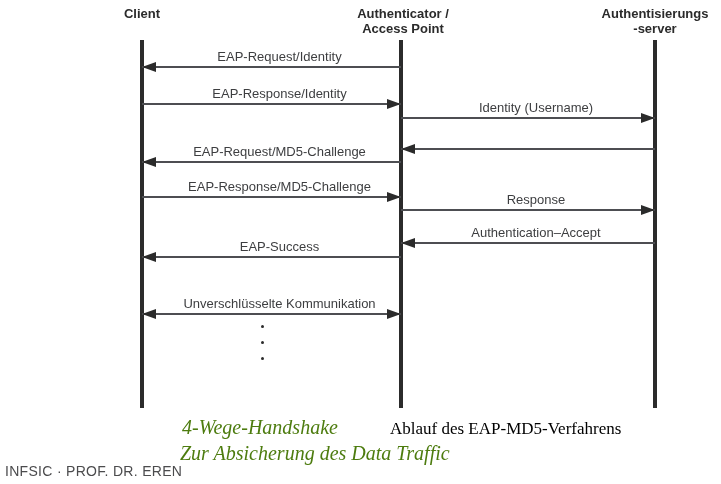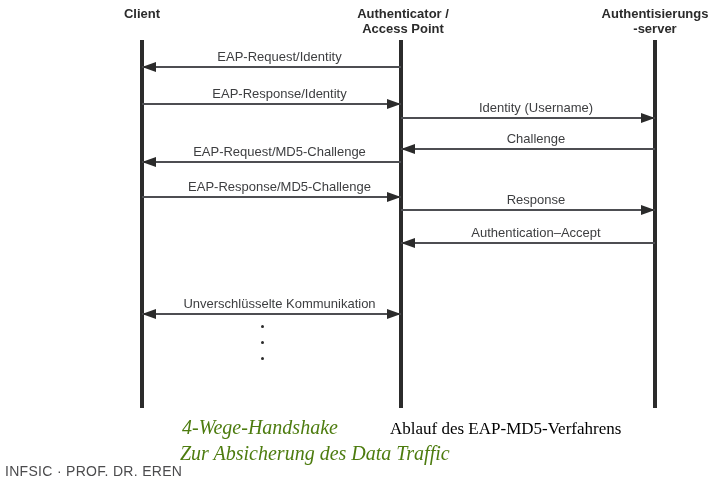--- a/index.html
+++ b/index.html
@@ -117,37 +117,40 @@
   </div>
   <div class="msg span-ca dir-right" style="top:85px">
     <div class="mlabel">EAP-Response/Identity</div>
     <div class="mline"></div>
   </div>
   <div class="msg span-as dir-right" style="top:99px">
     <div class="mlabel">Identity (Username)</div>
     <div class="mline"></div>
   </div>
   <div class="msg span-as dir-left" style="top:130px">
-    <div class="mlabel">Challenge</div>
     <div class="mline"></div>
   </div>
   <div class="msg span-ca dir-left" style="top:143px">
     <div class="mlabel">EAP-Request/MD5-Challenge</div>
     <div class="mline"></div>
   </div>
   <div class="msg span-ca dir-right" style="top:178px">
     <div class="mlabel">EAP-Response/MD5-Challenge</div>
     <div class="mline"></div>
   </div>
   <div class="msg span-as dir-right" style="top:191px">
     <div class="mlabel">Response</div>
     <div class="mline"></div>
   </div>
   <div class="msg span-as dir-left" style="top:224px">
     <div class="mlabel">Authentication–Accept</div>
+    <div class="mline"></div>
+  </div>
+  <div class="msg span-ca dir-left" style="top:238px">
+    <div class="mlabel">EAP-Success</div>
     <div class="mline"></div>
   </div>
   <div class="msg span-ca dir-both" style="top:295px">
     <div class="mlabel">Unverschlüsselte Kommunikation</div>
     <div class="mline"></div>
   </div>
 
   <div class="dots">
     <div class="dot"></div>
     <div class="dot"></div>

